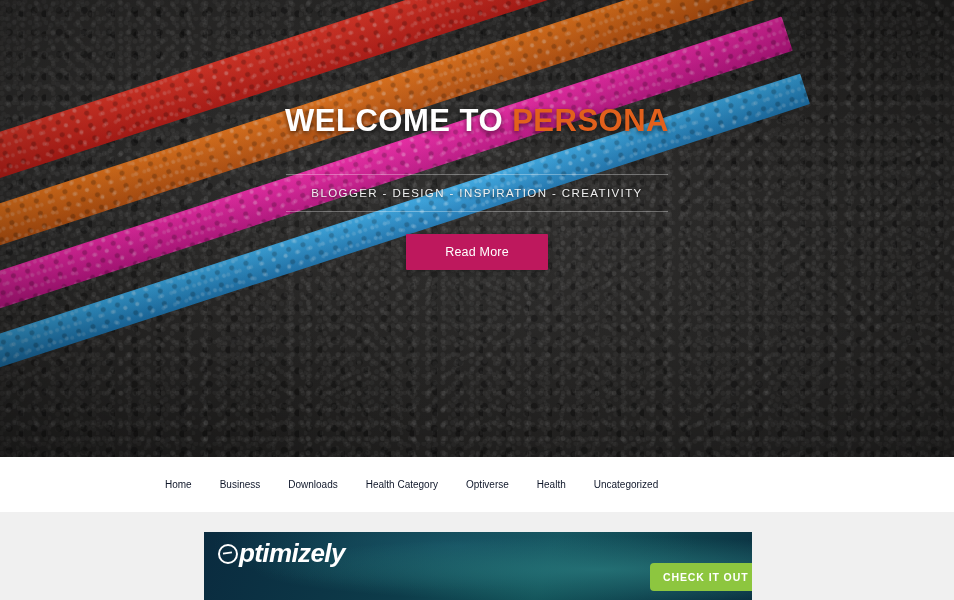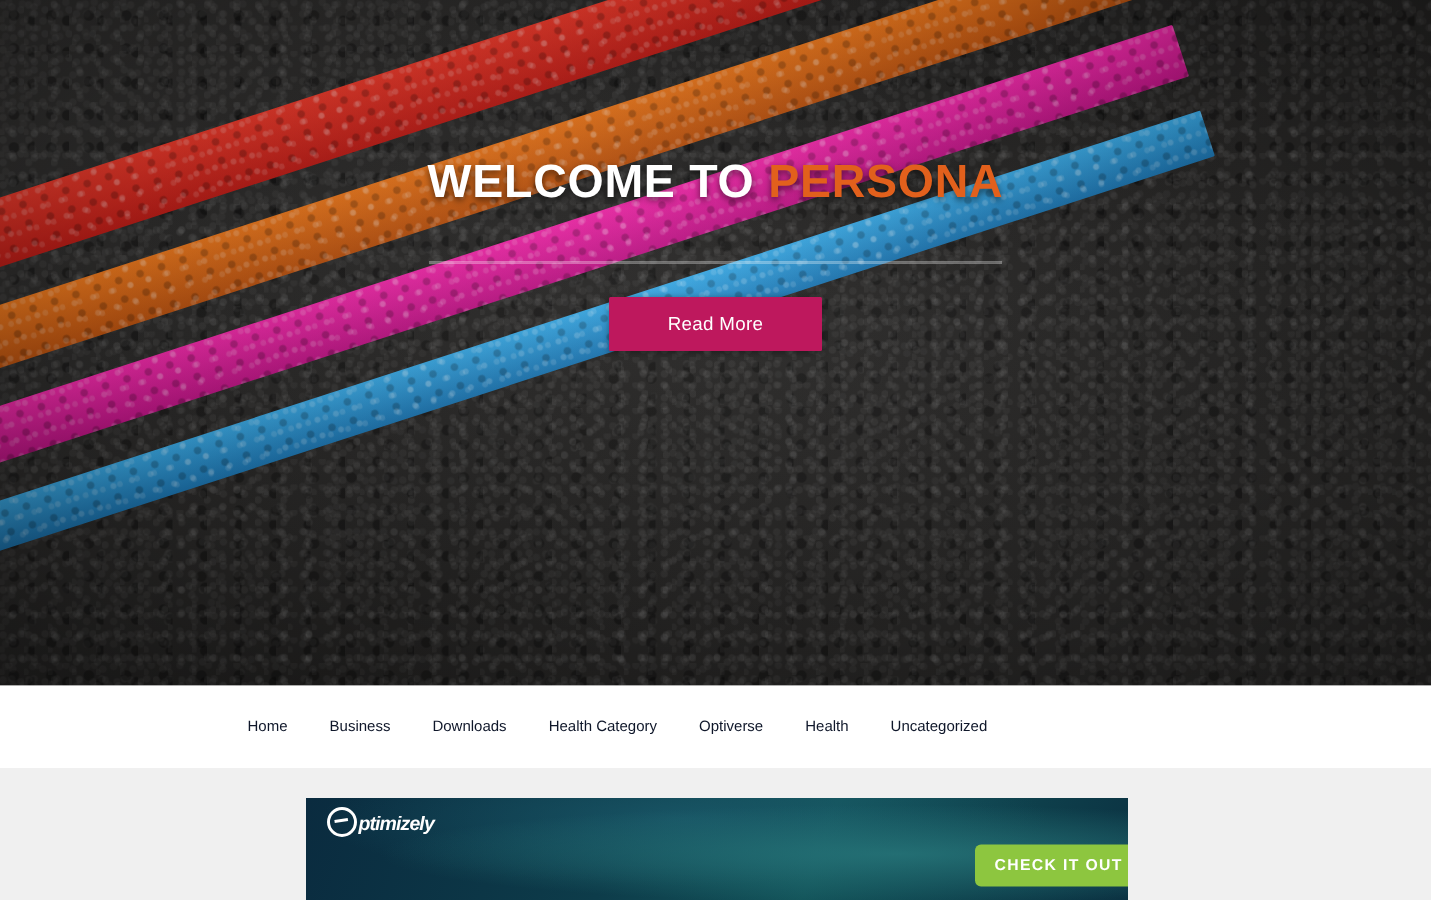--- a/index.html
+++ b/index.html
@@ -113,21 +113,21 @@
     position:absolute;left:204px;top:20px;width:548px;height:68px;
     overflow:hidden;
     background:
       radial-gradient(ellipse at 72% 55%, rgba(38,116,120,.85) 0%, rgba(12,58,72,0) 62%),
       radial-gradient(ellipse at 46% 20%, rgba(28,92,110,.7) 0%, rgba(10,45,62,0) 58%),
       linear-gradient(110deg,#0a2b3f 0%,#0d3c4a 38%,#13545a 62%,#0b3242 100%);
     cursor:pointer;
   }
   .ad-logo{
     position:absolute;left:14px;top:6px;
-    color:#fff;font-size:13px;font-weight:bold;font-style:italic;
+    color:#fff;font-size:26px;font-weight:bold;font-style:italic;
     letter-spacing:-.6px;display:flex;align-items:center;
   }
   .ad-logo .o{
     display:inline-block;width:16px;height:16px;border:2.2px solid #fff;
     border-radius:50%;position:relative;margin-right:1px;font-style:normal;
   }
   .ad-logo .o::before{
     content:"";position:absolute;left:3px;top:6px;width:9px;height:2.2px;
     background:#fff;transform:rotate(-8deg);
   }
@@ -164,20 +164,21 @@
       <div class="stripe" style="top:150px;height:36px;background:linear-gradient(180deg,#f32bab,#c01687);"></div>
       <div class="stripe" style="top:210px;height:32px;background:linear-gradient(180deg,#3aa8e3,#1d76b2);"></div>
     </div>
 
     <div class="leather-vignette"></div>
 
     <div class="hero-content">
       <h1 class="hero-title"><span>WELCOME TO </span><span class="accent">PERSONA</span></h1>
 
       <div class="rule top"></div>
+      <div class="hero-sub">BLOGGER - DESIGN - INSPIRATION - CREATIVITY</div>
       <div class="rule"></div>
 
       <button class="read-more">Read More</button>
     </div>
   </div>
 
   <div class="navbar">
 
     <nav class="menu">
       <a href="#">Home</a>

